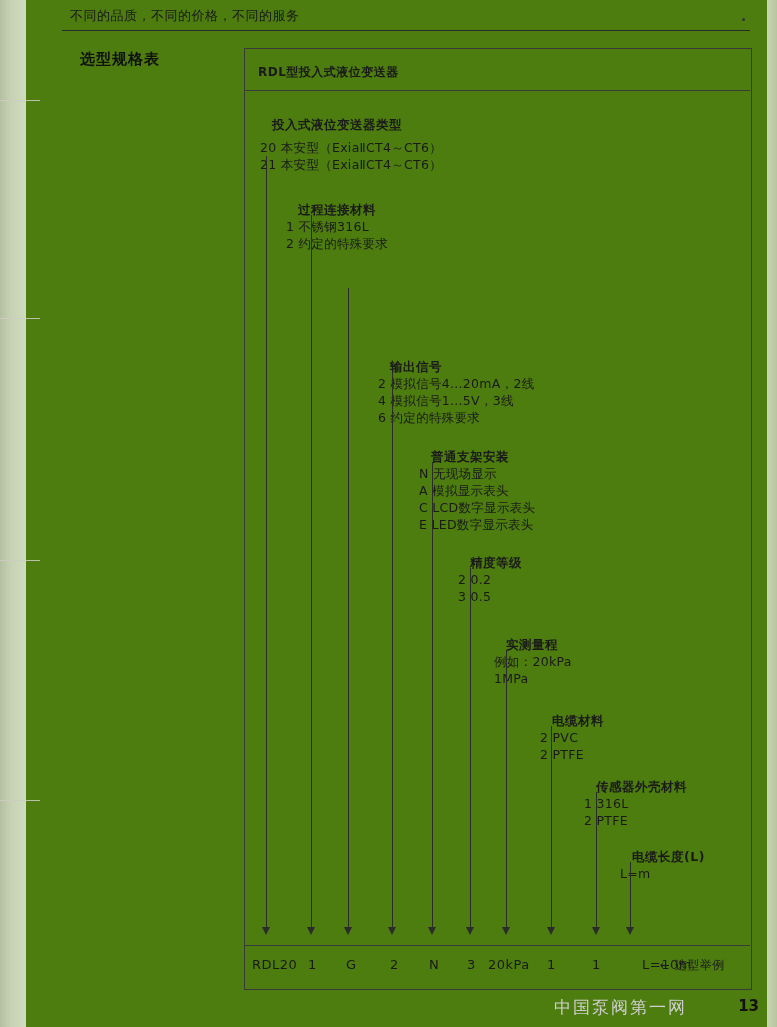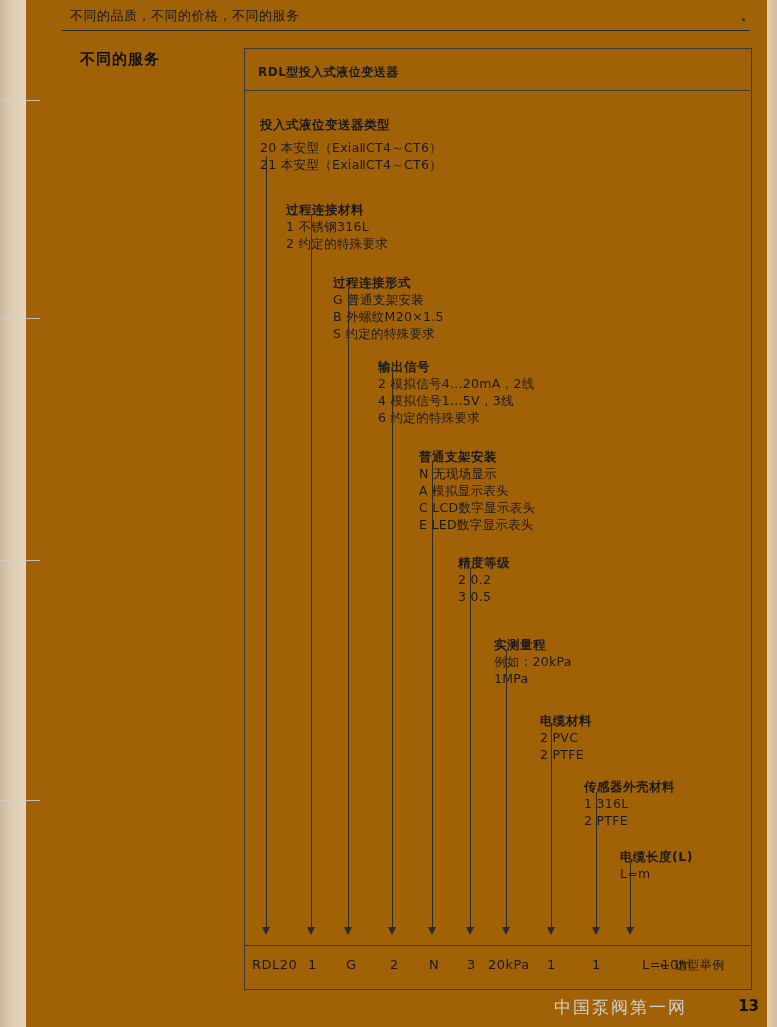--- a/index.html
+++ b/index.html
@@ -11,21 +11,21 @@
     width: 777px;
     height: 1027px;
     position: relative;
     font-family: "DejaVu Sans", "Liberation Sans", sans-serif;
     color: #1a1a1a;
     overflow: hidden;
   }
   .page {
     position: absolute;
     inset: 0;
-    background: #a16207;
+    background: #4d7c0f;
     text-decoration: underline;
   }
   
   .scan-left-shadow {
     position: absolute;
     left: 0; top: 0;
     width: 26px; height: 1027px;
     background: linear-gradient(90deg, #d8d6d0 0%, #efeeea 40%, #fdfdfb 100%);
     opacity: .75;
   }
@@ -131,20 +131,21 @@
   .block {
     position: absolute;
     font-size: 12.5px;
     line-height: 17px;
     white-space: nowrap;
     letter-spacing: .3px;
   }
   .block .b-title {
     font-weight: bold;
     letter-spacing: .5px;
+    margin-left: 12px;
   }
   .block .b-line {
     display: block;
   }
 
   
   .vline {
     position: absolute;
     width: 1px;
     background: #2b2b2b;
@@ -183,44 +184,38 @@
   <div class="scan-right-shadow"></div>
   <div class="scan-crease" style="top:100px;"></div>
   <div class="scan-crease" style="top:318px;"></div>
   <div class="scan-crease" style="top:560px;"></div>
   <div class="scan-crease" style="top:800px;"></div>
 
   <div class="header-text">不同的品质，不同的价格，不同的服务</div>
   <div class="header-dot"></div>
   <div class="header-rule"></div>
 
-  <div class="section-label">不同的服务</div>
+  <div class="section-label">选型规格表</div>
 
   <div class="box"></div>
   <div class="box-title">RDL型投入式液位变送器</div>
   <div class="title-rule"></div>
 
   <div class="block" style="left:260px; top:116px;">
     <span class="b-line b-title">投入式液位变送器类型</span>
     <span class="b-line" style="margin-top:6px;">20 本安型（ExiaⅡCT4～CT6）</span>
     <span class="b-line">21 本安型（ExiaⅡCT4～CT6）</span>
   </div>
 
   <div class="block" style="left:286px; top:201px;">
     <span class="b-line b-title">过程连接材料</span>
     <span class="b-line">1 不锈钢316L</span>
     <span class="b-line">2 约定的特殊要求</span>
   </div>
 
-  <div class="block" style="left:333px; top:274px;">
-    <span class="b-line b-title">过程连接形式</span>
-    <span class="b-line">G 普通支架安装</span>
-    <span class="b-line">B 外螺纹M20×1.5</span>
-    <span class="b-line">S 约定的特殊要求</span>
-  </div>
 
   <div class="block" style="left:378px; top:358px;">
     <span class="b-line b-title">输出信号</span>
     <span class="b-line">2 模拟信号4...20mA，2线</span>
     <span class="b-line">4 模拟信号1...5V，3线</span>
     <span class="b-line">6 约定的特殊要求</span>
   </div>
 
   <div class="block" style="left:419px; top:448px;">
     <span class="b-line b-title">普通支架安装</span>

